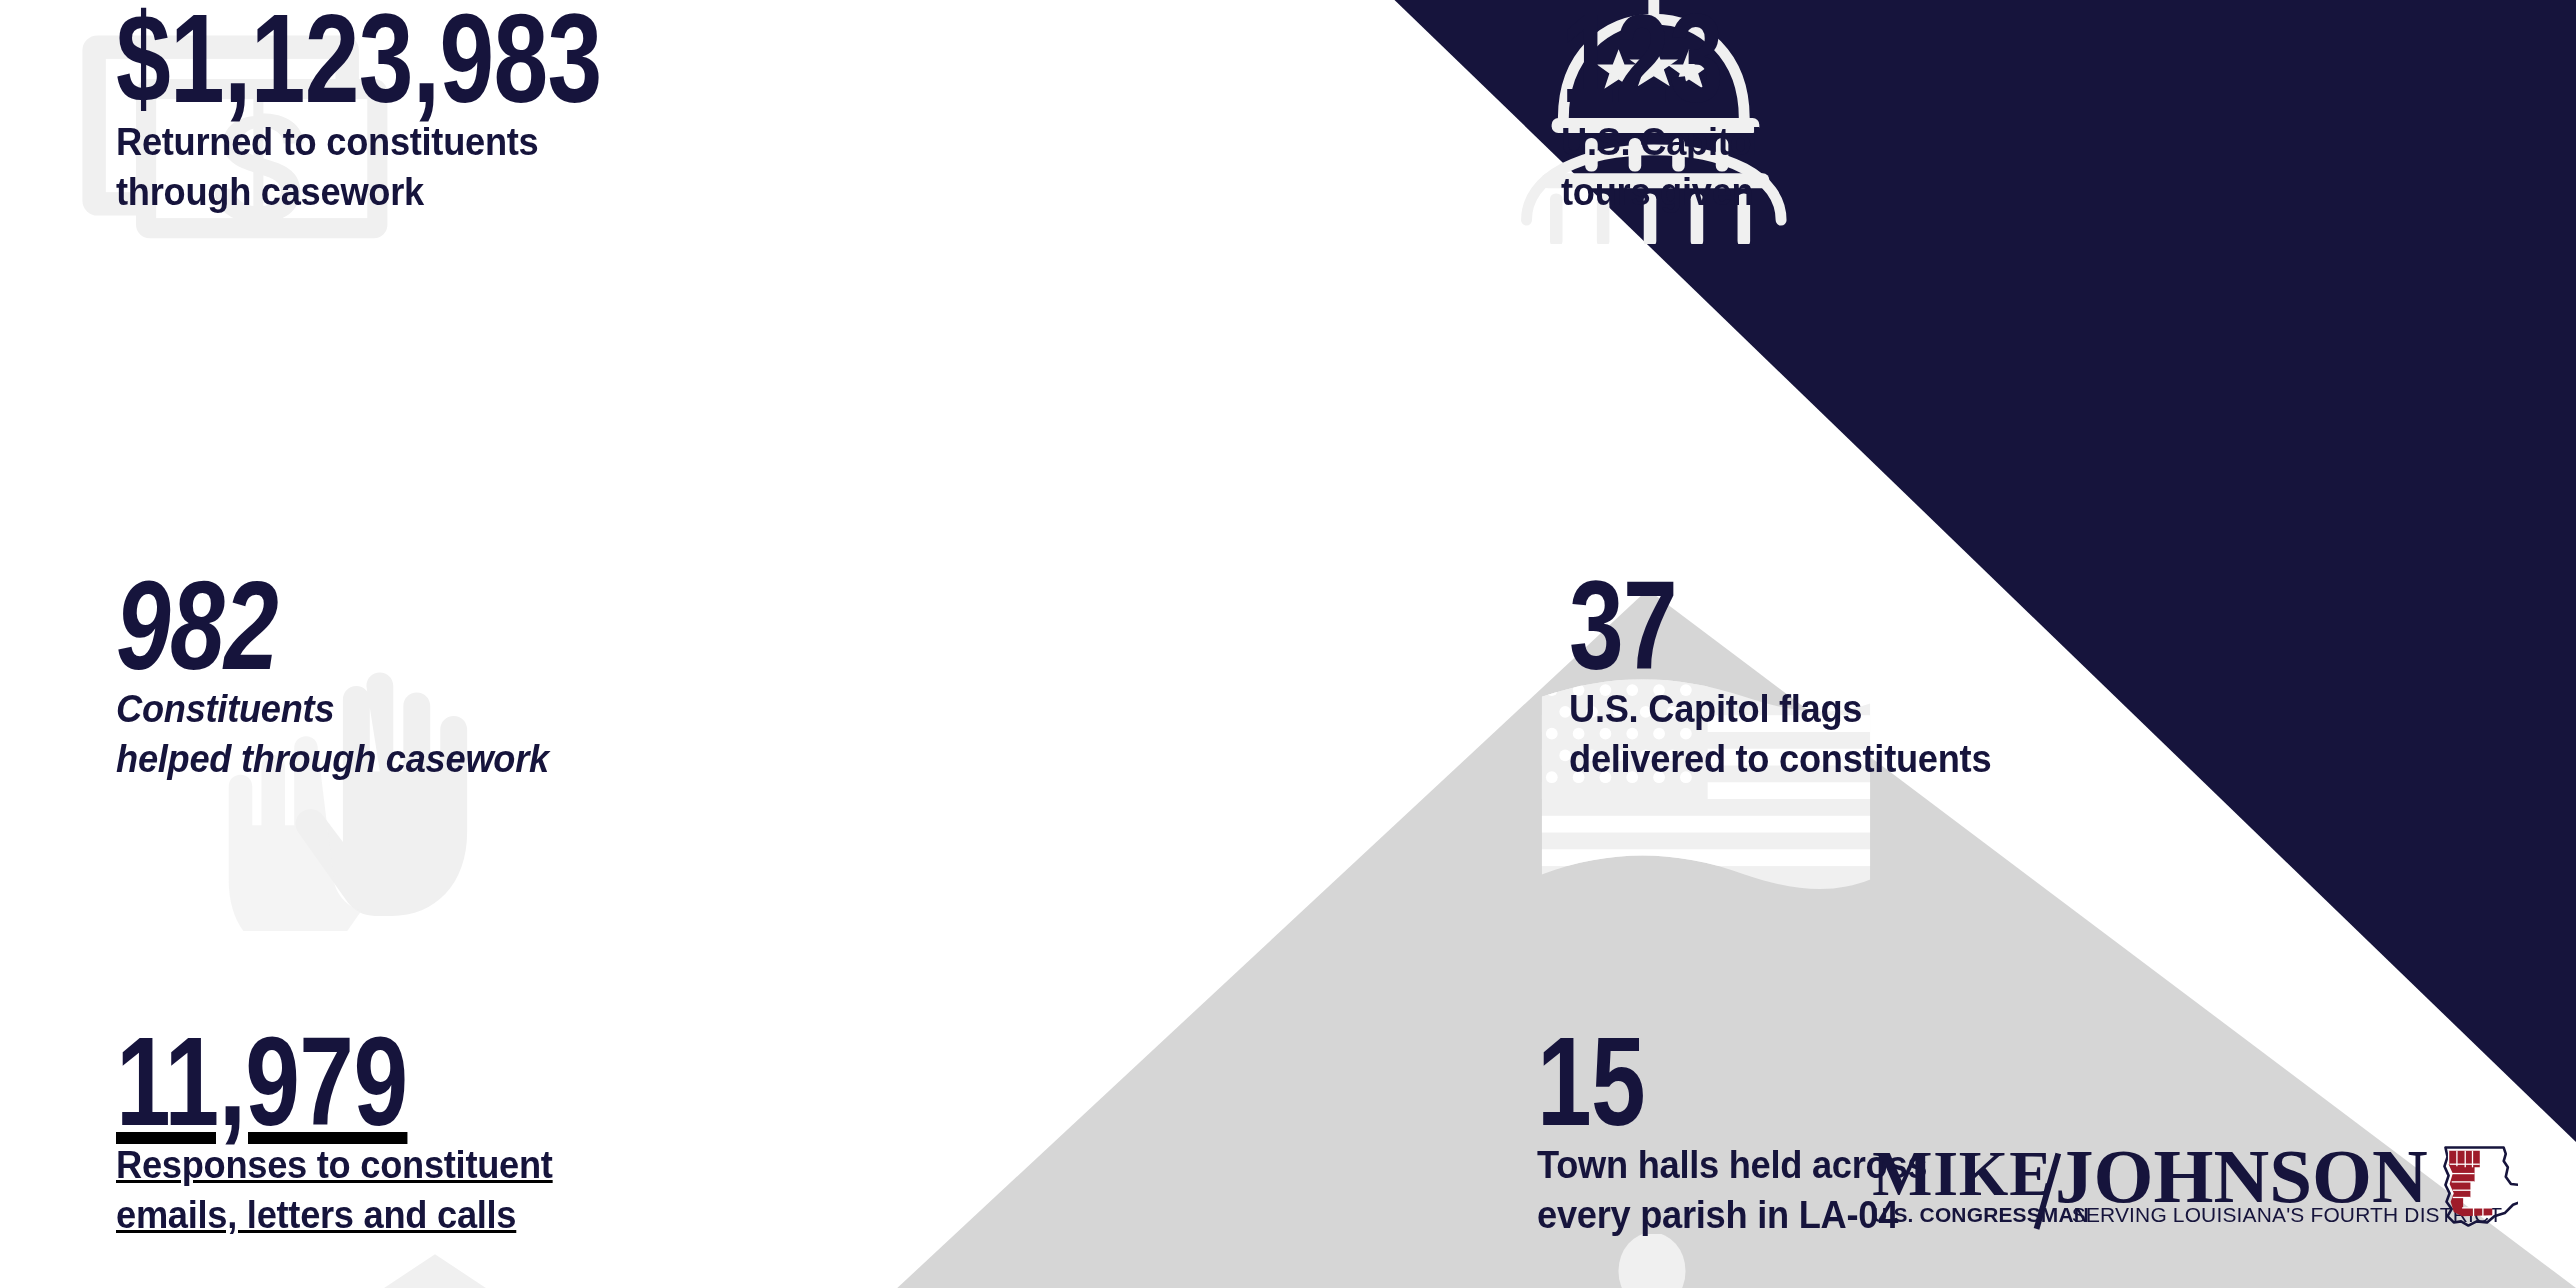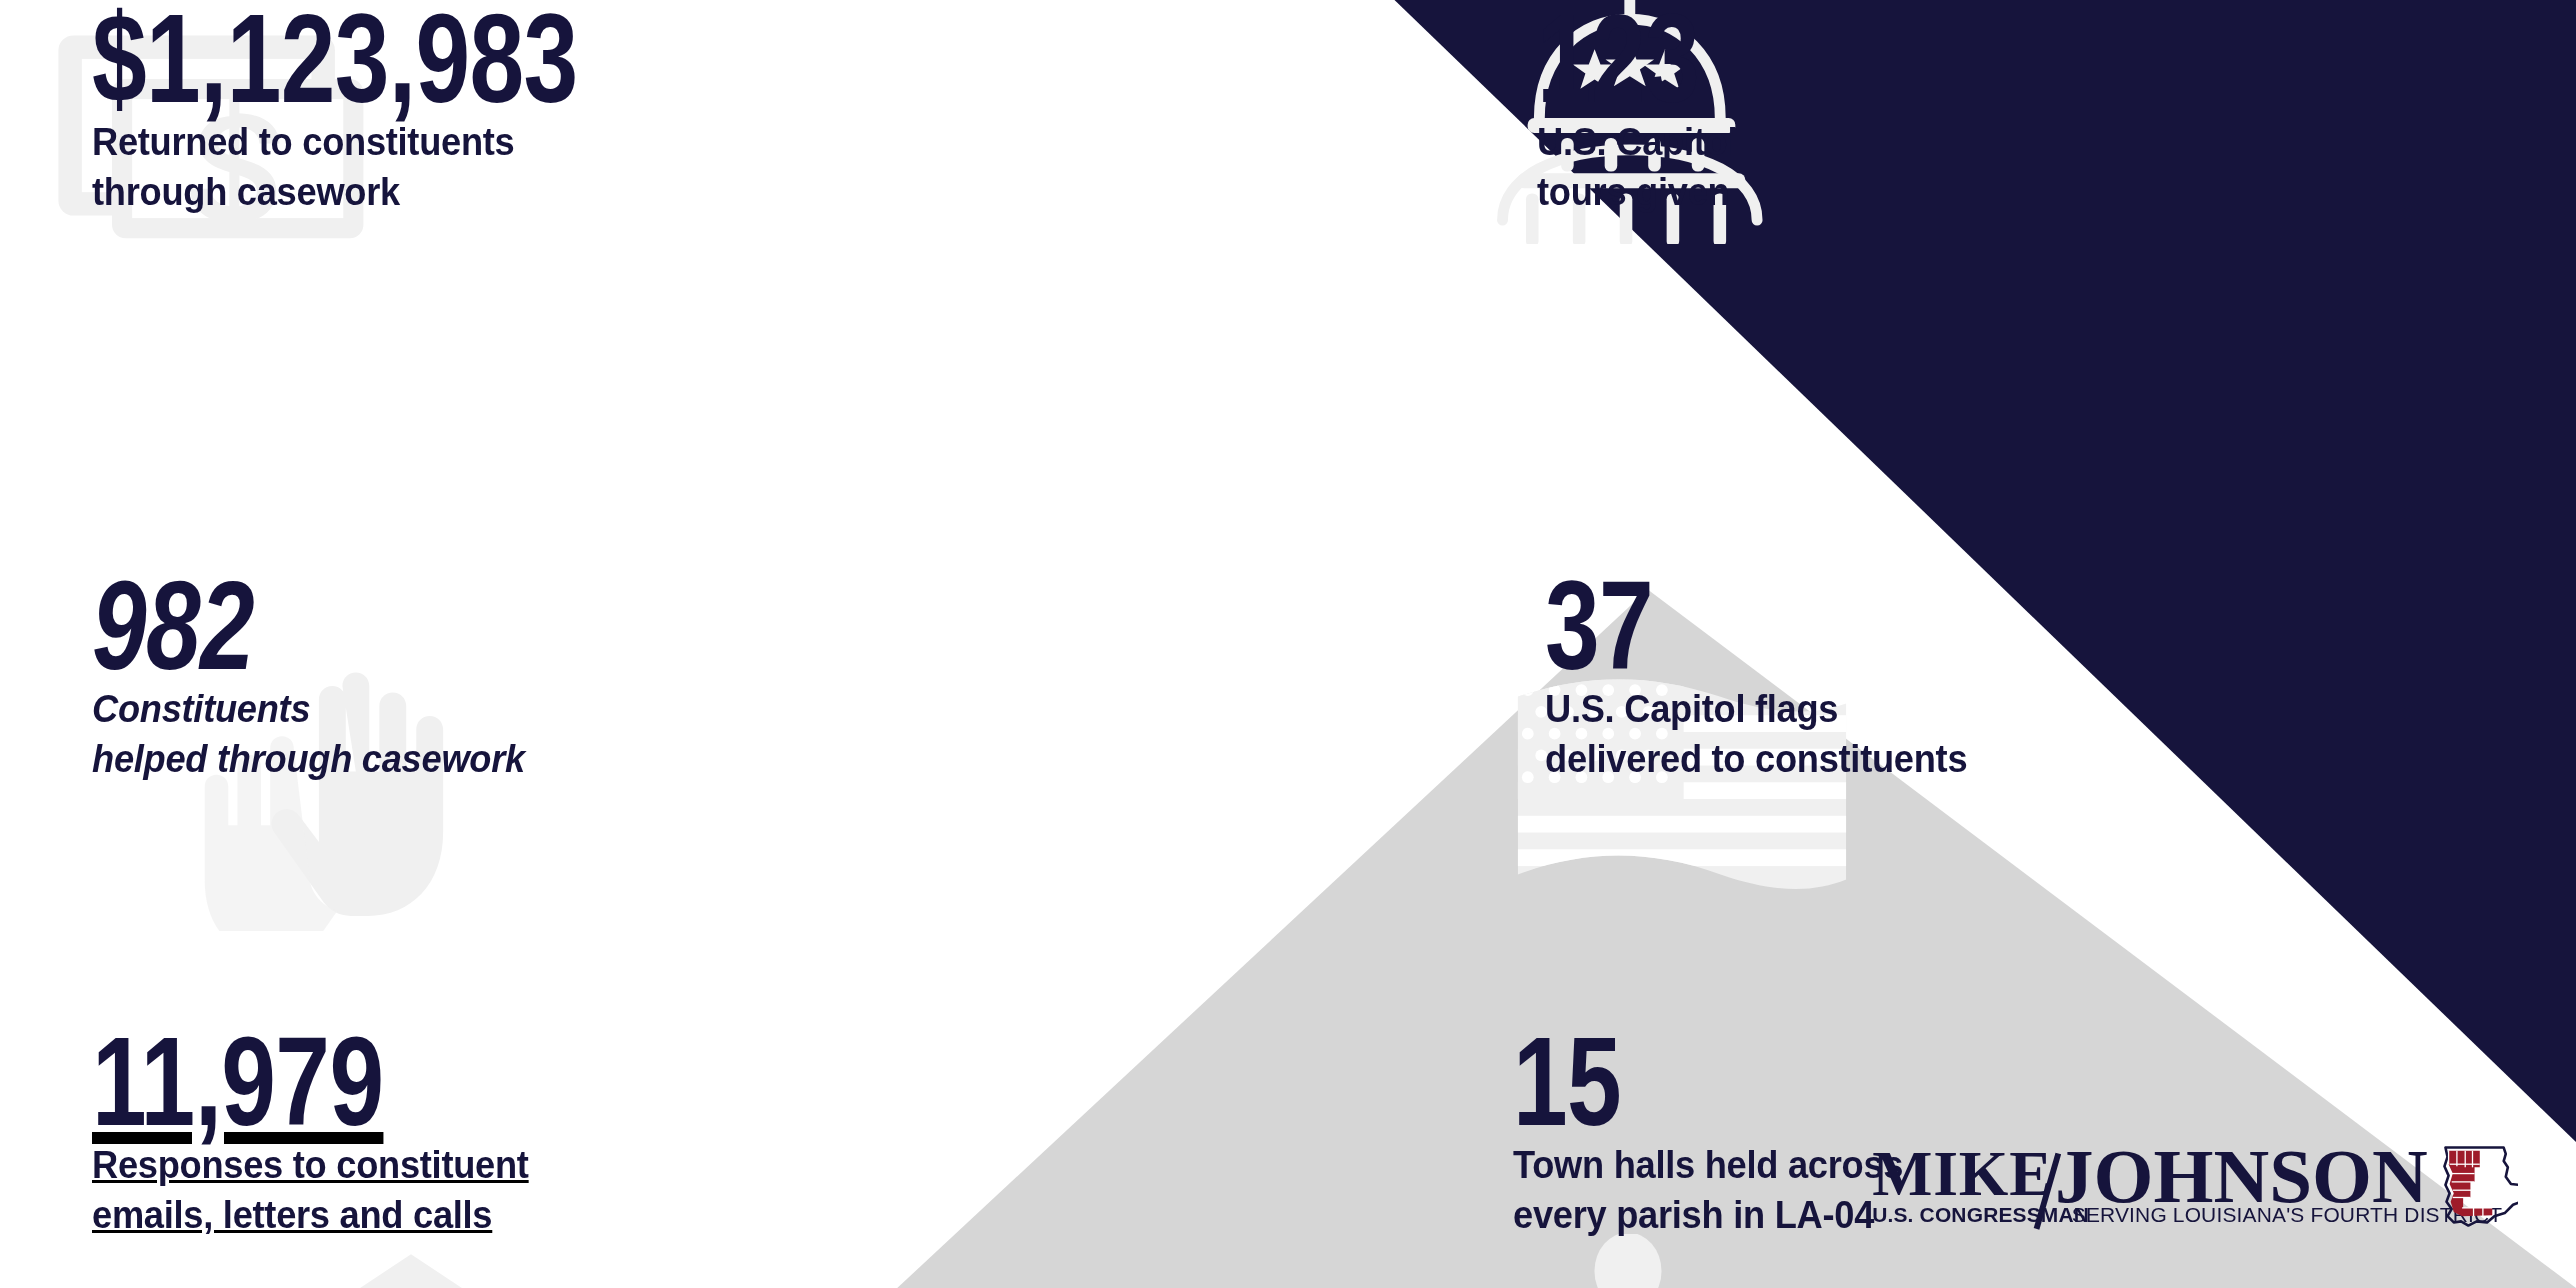--- a/index.html
+++ b/index.html
@@ -15,21 +15,21 @@
   #bg-geometry { position:absolute; inset:0; width:2576px; height:1288px; z-index:0; }
 
   
   #stats-grid {
     position:absolute; z-index:2;
     left:0; top:0; width:1845px; height:1288px;
     display:grid;
     grid-template-columns:914px 931px;
     grid-template-rows:429px 386px 473px;
   }
-  .stat-cell { position:relative; }
+  .stat-cell { position:relative;margin-left:24px; }
 
   .stat-content {
     position:absolute; z-index:3;
     left:0; right:0; bottom:0;
   }
   .stat-number {
     font-family:"Liberation Sans Narrow","Liberation Sans", sans-serif;
     font-weight:700;
     color:#16143c;
     letter-spacing:-0.8px;

